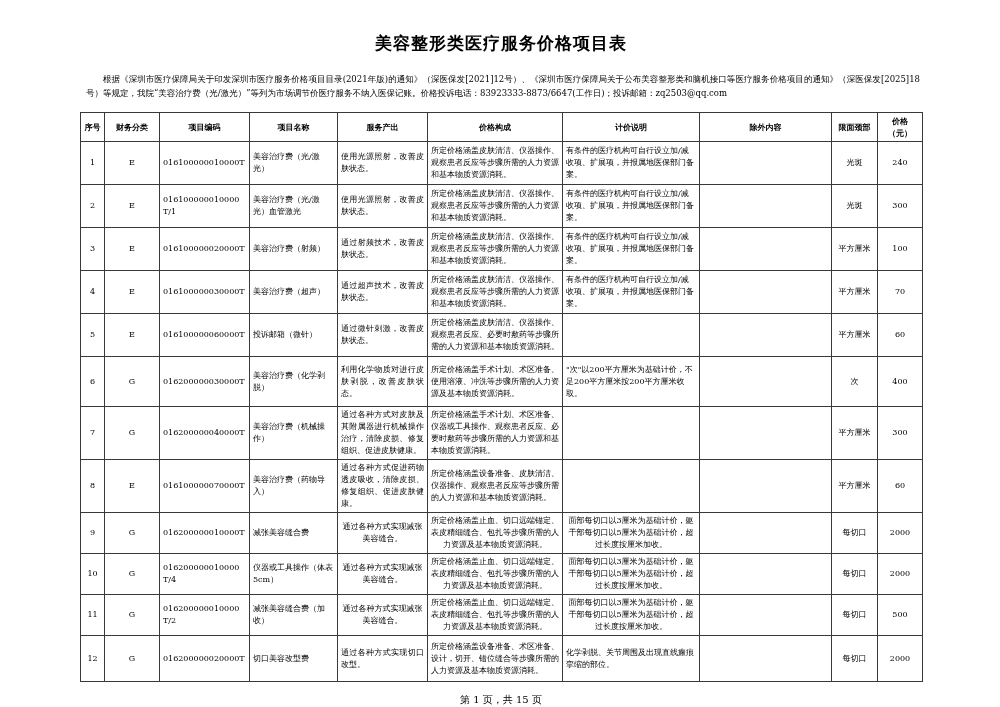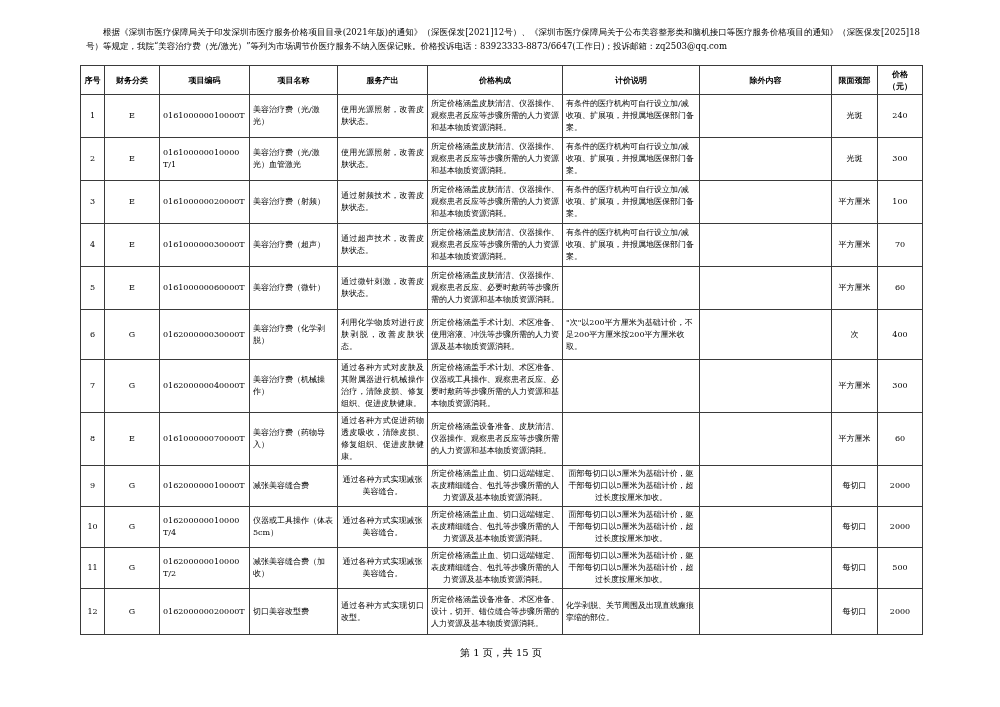--- a/index.html
+++ b/index.html
@@ -41,20 +41,21 @@
   tbody tr:nth-child(7),tbody tr:nth-child(8),tbody tr:nth-child(12){height:46px;}
   tbody tr:nth-child(9),tbody tr:nth-child(10),tbody tr:nth-child(11){height:38px;}
   .footer{
     text-align:center;font-size:10px;margin-top:11px;color:#000;
   }
 </style>
 </head>
 <body>
 
 <div class="page">
+  <h1 class="doc-title">美容整形类医疗服务价格项目表</h1>
 
   <p class="intro">根据《深圳市医疗保障局关于印发深圳市医疗服务价格项目目录(2021年版)的通知》（深医保发[2021]12号）、《深圳市医疗保障局关于公布美容整形类和脑机接口等医疗服务价格项目的通知》（深医保发[2025]18号）等规定，我院“美容治疗费（光/激光）”等列为市场调节价医疗服务不纳入医保记账。价格投诉电话：83923333-8873/6647(工作日)；投诉邮箱：zq2503@qq.com</p>
 
   <table class="price-table">
     <colgroup>
       <col style="width:24px">
         <col style="width:55px">
         <col style="width:90px">
       <col style="width:88px">
         <col style="width:90px">
@@ -124,21 +125,21 @@
           <td class="justify">所定价格涵盖皮肤清洁、仪器操作、观察患者反应等步骤所需的人力资源和基本物质资源消耗。</td>
           <td class="left">有条件的医疗机构可自行设立加/减收项、扩展项，并报属地医保部门备案。</td>
           <td class="left"></td>
           <td class="center">平方厘米</td>
           <td class="center">70</td>
         </tr>
         <tr>
           <td class="center">5</td>
           <td class="center">E</td>
           <td class="left">016100000060000T</td>
-          <td class="left">美容治疗费（微针）</td>
+          <td class="left">投诉邮箱（微针）</td>
           <td class="justify">通过微针刺激，改善皮肤状态。</td>
           <td class="justify">所定价格涵盖皮肤清洁、仪器操作、观察患者反应、必要时敷药等步骤所需的人力资源和基本物质资源消耗。</td>
           <td class="left"></td>
           <td class="left"></td>
           <td class="center">平方厘米</td>
           <td class="center">60</td>
         </tr>
         <tr>
           <td class="center">6</td>
           <td class="center">G</td>

